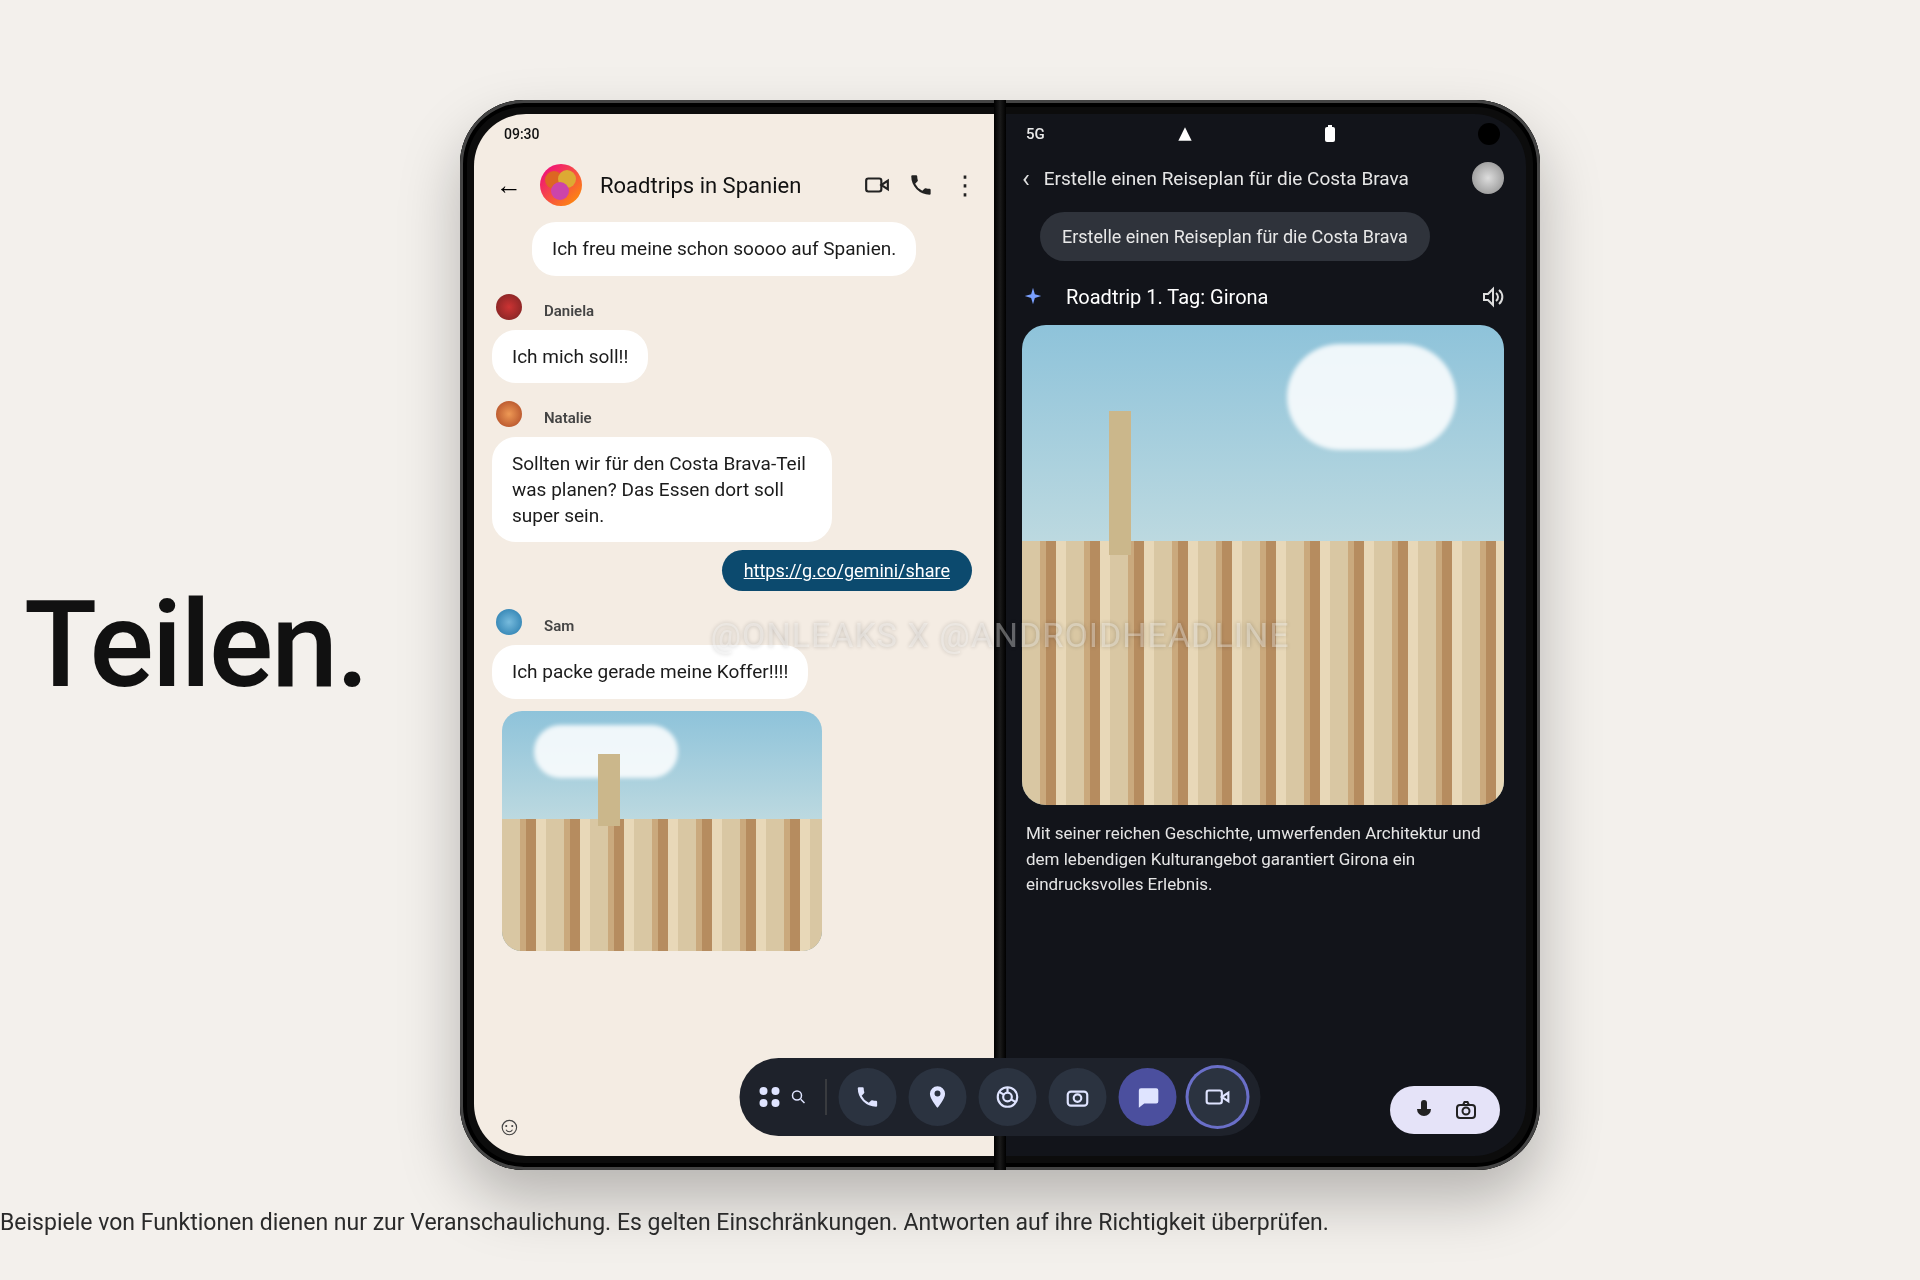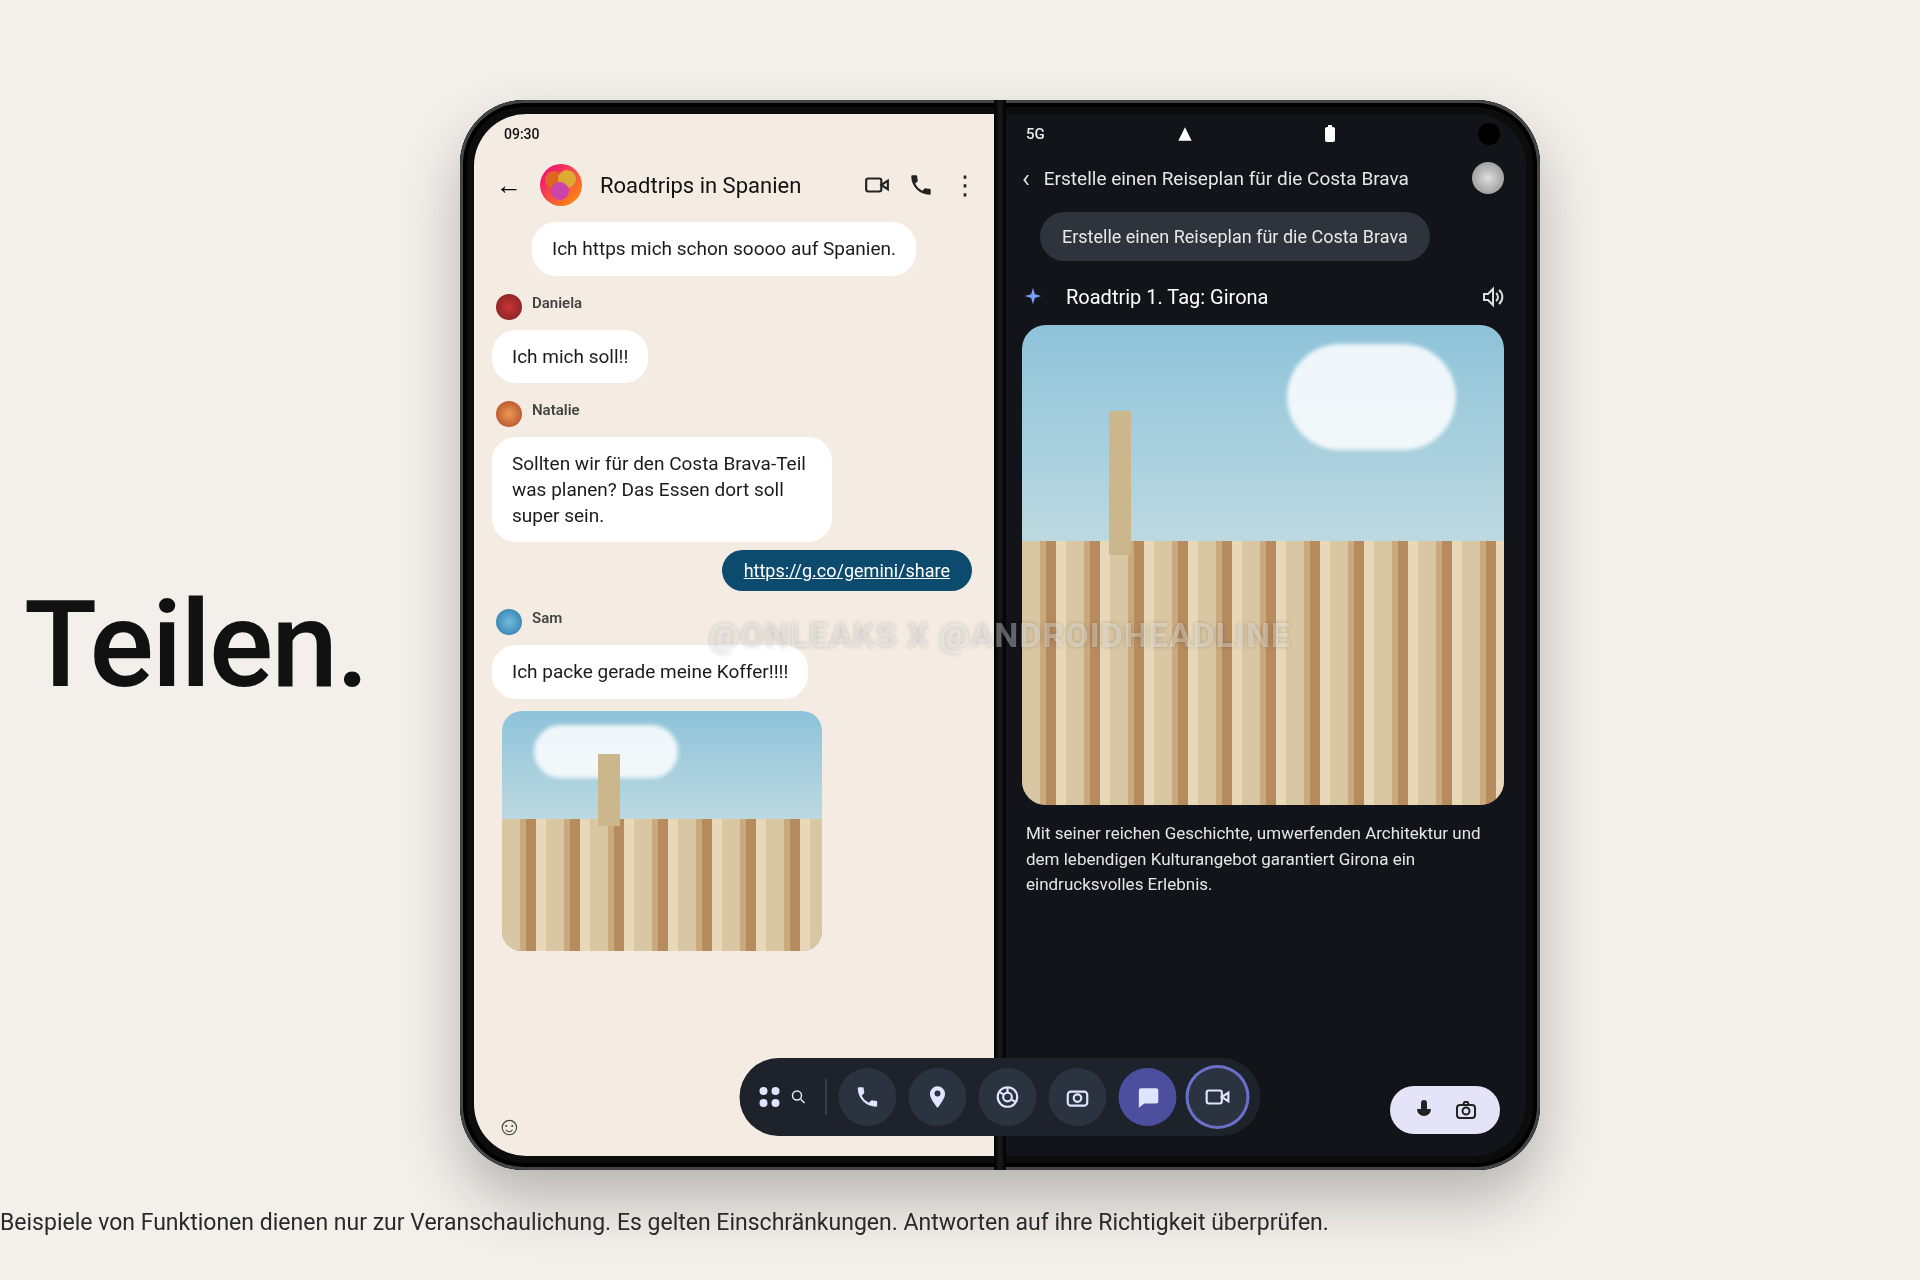--- a/index.html
+++ b/index.html
@@ -20,21 +20,21 @@
   .grp-ava{width:42px;height:42px;border-radius:50%;background:linear-gradient(135deg,#e08,#f90);display:flex;align-items:center;justify-content:center;font-size:14px;color:#fff;flex:none}
   .grp-ava svg{width:42px;height:42px}
   .chat-title{font-size:22px;color:#111;flex:none}
   .spacer{flex:1}
   .hicon{width:26px;height:26px;color:#222;cursor:pointer}
   .dots{font-size:26px;cursor:pointer;color:#222}
 
   .msgs{flex:1;padding:6px 18px 0 18px;display:flex;flex-direction:column;gap:8px;overflow:hidden}
   .bubble{background:#fff;border-radius:24px;padding:14px 20px;font-size:19px;color:#1b1b1b;max-width:380px;line-height:1.35;align-self:flex-start}
   .bubble.first{margin-left:40px;max-width:420px}
-  .sender{display:flex;align-items:flex-start;gap:10px;margin:10px 0 2px 4px}
+  .sender{display:flex;align-items:flex-end;gap:22px;margin:10px 0 2px 4px}
   .ava{width:26px;height:26px;border-radius:50%;flex:none}
   .ava.a{background:radial-gradient(circle,#c33,#722)}
   .ava.b{background:radial-gradient(circle,#e95,#a42)}
   .ava.c{background:radial-gradient(circle,#7bd,#27a)}
   .sname{font-size:15px;font-weight:600;color:#444}
 
   .link-bubble{align-self:flex-end;background:#0c4a6e;color:#fff;border-radius:28px;padding:10px 22px;font-size:18px;text-decoration:underline;margin-right:10px;}
 
   .photo{margin:4px 0 0 10px;width:320px;height:240px;border-radius:20px;overflow:hidden}
 
@@ -77,21 +77,21 @@
   .dock .seg{display:flex;align-items:center;gap:10px;padding:0 6px}
   .dock .sep{width:1px;height:36px;background:#555}
   .dbtn{width:58px;height:58px;border-radius:50%;background:#2b3340;display:flex;align-items:center;justify-content:center;cursor:pointer}
   .dbtn svg{width:26px;height:26px;color:#dfe4ff}
   .dbtn.active{background:#4b4f9e}
   .dbtn.ring{box-shadow:0 0 0 3px #6a6fc8}
   .apps-icn{display:flex;align-items:center;gap:6px;color:#dfe4ff}
   .grid4{display:grid;grid-template-columns:8px 8px;grid-template-rows:8px 8px;gap:4px}
   .grid4 span{background:#dfe4ff;border-radius:50%}
 
-  .watermark{position:absolute;left:50%;top:50%;transform:translate(-50%,-50%);font-size:34px;font-weight:700;color:rgba(255,255,255,.35);letter-spacing:1px;z-index:4;white-space:nowrap;text-shadow:0 0 4px rgba(0,0,0,.2)}
+  .watermark{position:absolute;left:50%;top:50%;transform:translate(-50%,-50%);font-size:34px;font-weight:400;color:rgba(255,255,255,.35);letter-spacing:1px;z-index:4;white-space:nowrap;text-shadow:0 0 4px rgba(0,0,0,.2)}
 </style>
 </head>
 <body>
 
 <div class="stage">
 
   <div class="hero-text">Teilen.</div>
 
   <div class="device">
     <div class="screen">
@@ -116,21 +116,21 @@
               <rect x="2" y="6" width="14" height="12" rx="2"></rect>
               <path d="M22 8l-6 4 6 4V8z"></path>
             </svg>
           <svg class="hicon" viewBox="0 0 24 24" fill="currentColor">
               <path d="M6.6 10.8a15 15 0 006.6 6.6l2.2-2.2a1 1 0 011-.25 11 11 0 003.5.56 1 1 0 011 1V20a1 1 0 01-1 1A17 17 0 013 4a1 1 0 011-1h3.5a1 1 0 011 1 11 11 0 00.56 3.5 1 1 0 01-.25 1l-2.2 2.3z"></path>
             </svg>
           <span class="dots">⋮</span>
         </div>
 
         <div class="msgs">
-          <div class="bubble first">Ich https mich schon soooo auf Spanien.</div>
+          <div class="bubble first">Ich freu meine schon soooo auf Spanien.</div>
 
           <div class="sender">
             <span class="ava a"></span>
             <span class="sname">Daniela</span>
           </div>
           <div class="bubble">Ich mich soll!!</div>
 
           <div class="sender">
             <span class="ava b"></span>
             <span class="sname">Natalie</span>

